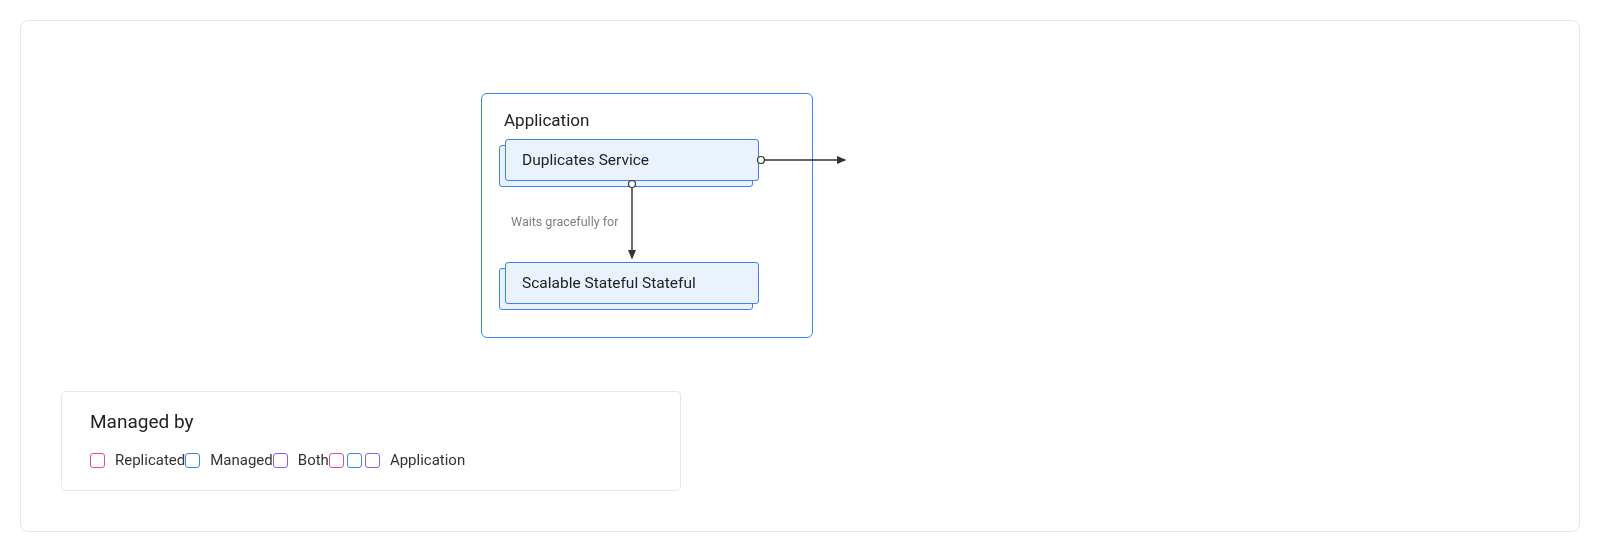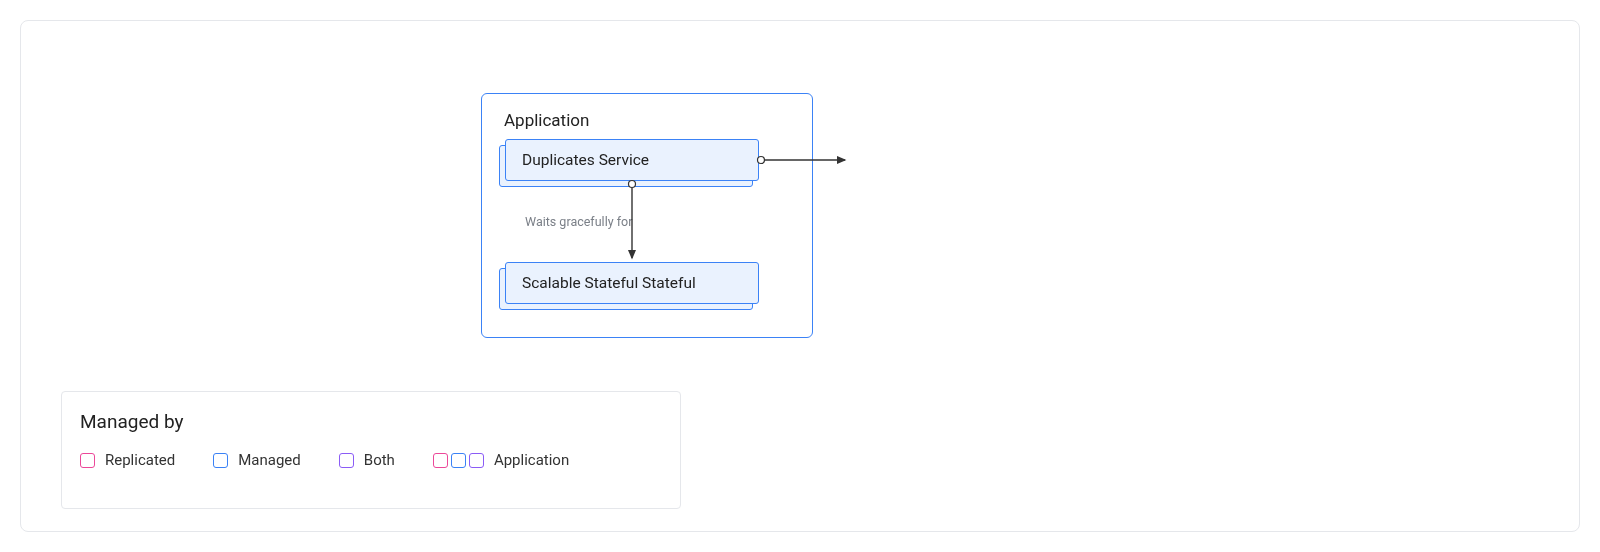--- a/index.html
+++ b/index.html
@@ -79,35 +79,34 @@
   .edge-label {
     position: absolute;
     font-size: 12.5px;
     color: #7a7f87;
   }
 
   
   .legend {
     position: absolute;
     left: 40px; top: 370px;
-    width: 620px; height: 118px;
+    width: 620px; height: 100px;
     border: 1px solid #e5e7eb;
     border-radius: 4px;
     background: #fff;
-    padding: 18px 18px;
+    padding: 18px 28px;
   }
   .legend-title {
     font-size: 19px;
     color: #222;
     margin-bottom: 18px;
   }
   .legend-row {
     display: flex;
     align-items: flex-end;
-    gap: 38px;
   }
   .legend-item {
     display: flex;
     align-items: center;
     gap: 10px;
     font-size: 15px;
     color: #333;
   }
   .swatch {
     width: 15px; height: 15px;
@@ -143,21 +142,21 @@
   </div>
 
   <div class="stack scalable">
     <div class="card-back"></div>
     <div class="card-front">
       <span>Scalable Stateful Stateful</span>
     </div>
   </div>
 
 
-  <div class="edge-label" style="left:490px; top:193px;margin-left:14px;">Waits gracefully for</div>
+  <div class="edge-label" style="left:490px; top:193px;">Waits gracefully for</div>
 
   <svg class="connectors">
     <defs>
       <marker id="arrowhead" markerWidth="8" markerHeight="8" refX="6" refY="3" orient="auto">
         <path d="M0,0 L7,3 L0,6 Z" fill="#333"></path>
       </marker>
     </defs>
 
     <circle cx="740" cy="139" r="3.5" fill="#fff" stroke="#333" stroke-width="1.2"></circle>
 

